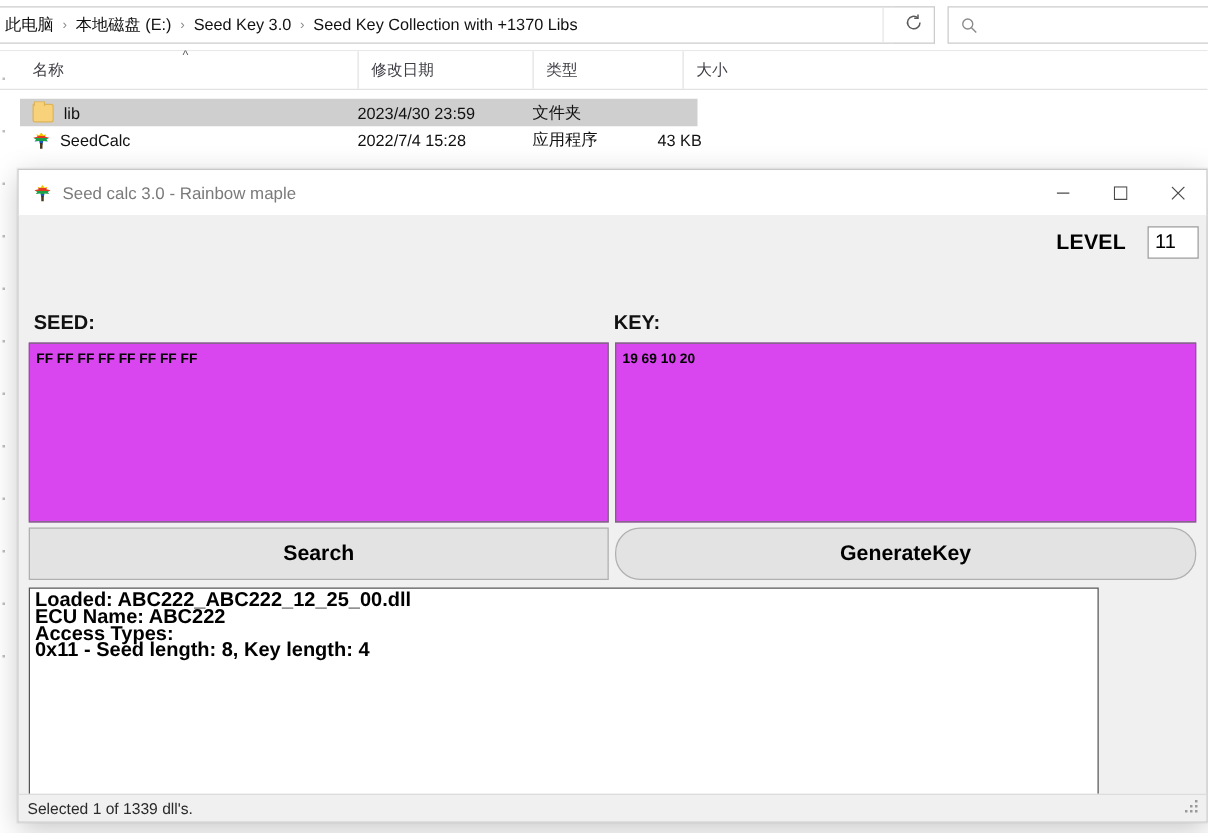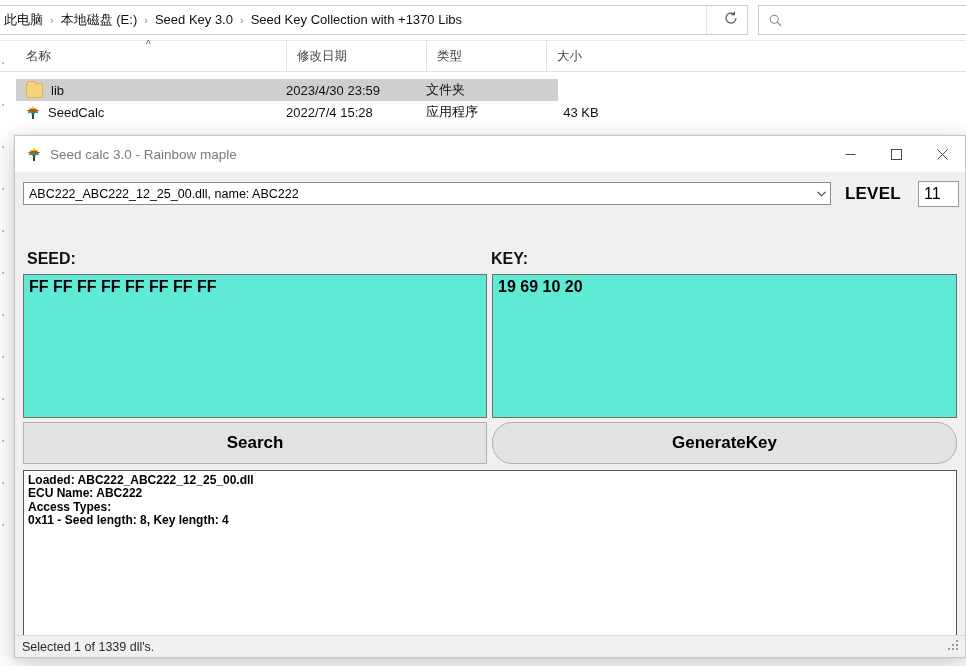--- a/index.html
+++ b/index.html
@@ -126,21 +126,21 @@
     left: 16px;
     width: 542px; height: 22px;
     display: flex; align-items: center;
     font-size: 13px;
     color: #111111;
   }
   .file-row.selected { background: #cfcfcf; }
   .fr-name { position: absolute; left: 10px; display:flex; align-items:center; gap:8px; }
   .fr-date { position: absolute; left: 270px; }
   .fr-type { position: absolute; left: 410px; }
-  .fr-size { position: absolute; left: 510px; width: 110px; text-align: center; }
+  .fr-size { position: absolute; left: 510px; width: 110px; text-align: left; }
 
   .folder-icon {
     width: 15px; height: 13px;
     background: #f7d27a;
     border: 1px solid #dfb457;
     border-radius: 1px 2px 2px 2px;
     position: relative;
   }
   .folder-icon:before {
     content: "";
@@ -283,25 +283,25 @@
     position: absolute;
     font-size: 16px;
     font-weight: bold;
     color: #111111;
   }
   .label-seed { left: 12px; top: 78px; }
   .label-key  { left: 476px; top: 78px; }
 
   .textbox {
     position: absolute;
-    background: #5eead4;
+    background: #d946ef;
     border: 1px solid #6e6e6e;
     box-sizing: border-box;
     padding: 4px 5px;
-    font-size: 16px;
+    font-size: 11px;
     font-weight: bold;
     color: #000000;
     line-height: 16px;
     overflow: hidden;
     white-space: pre-wrap;
   }
   .box-seed { left: 8px;   top: 102px; width: 464px; height: 144px; }
   .box-key  { left: 477px; top: 102px; width: 465px; height: 144px; }
 
   .btn {
@@ -314,26 +314,26 @@
     font-weight: bold;
     color: #000000;
     top: 250px; height: 42px;
   }
   .btn-search   { left: 8px;   width: 464px; }
   .btn-genkey   { left: 477px; width: 465px; border-radius: 20px; }
 
   .logbox {
     position: absolute;
     left: 8px; top: 298px;
-    width: 934px; height: 175px;
+    width: 856px; height: 175px;
     background: #ffffff;
     border: 1px solid #555555;
     box-sizing: border-box;
     padding: 3px 4px;
-    font-size: 12px;
+    font-size: 16px;
     font-weight: bold;
     color: #000000;
     line-height: 13.4px;
     overflow: hidden;
     white-space: pre;
   }
 
   .statusbar {
     position: absolute;
     left: 0; bottom: 0;
@@ -473,28 +473,20 @@
         <svg width="11" height="11" viewBox="0 0 11 11">
             <line x1="0.5" y1="0.5" x2="10.5" y2="10.5" stroke="currentColor" stroke-width="1"></line>
             <line x1="10.5" y1="0.5" x2="0.5" y2="10.5" stroke="currentColor" stroke-width="1"></line>
           </svg>
       </div>
     </div>
   </div>
 
   <div class="dlg-body">
 
-    <div class="combo">
-      <span class="combo-text">ABC222_ABC222_12_25_00.dll, name: ABC222</span>
-      <span class="combo-arrow">
-        <svg width="9" height="6" viewBox="0 0 9 6">
-            <path d="M0.5 0.8 L4.5 4.8 L8.5 0.8" stroke="currentColor" stroke-width="1.1" fill="none"></path>
-          </svg>
-      </span>
-    </div>
 
     <div class="level-label">LEVEL</div>
     <div class="level-input">11</div>
 
     <div class="field-label label-seed">SEED:</div>
     <div class="field-label label-key">KEY:</div>
 
     <div class="textbox box-seed">FF FF FF FF FF FF FF FF</div>
     <div class="textbox box-key">19 69 10 20</div>
 

